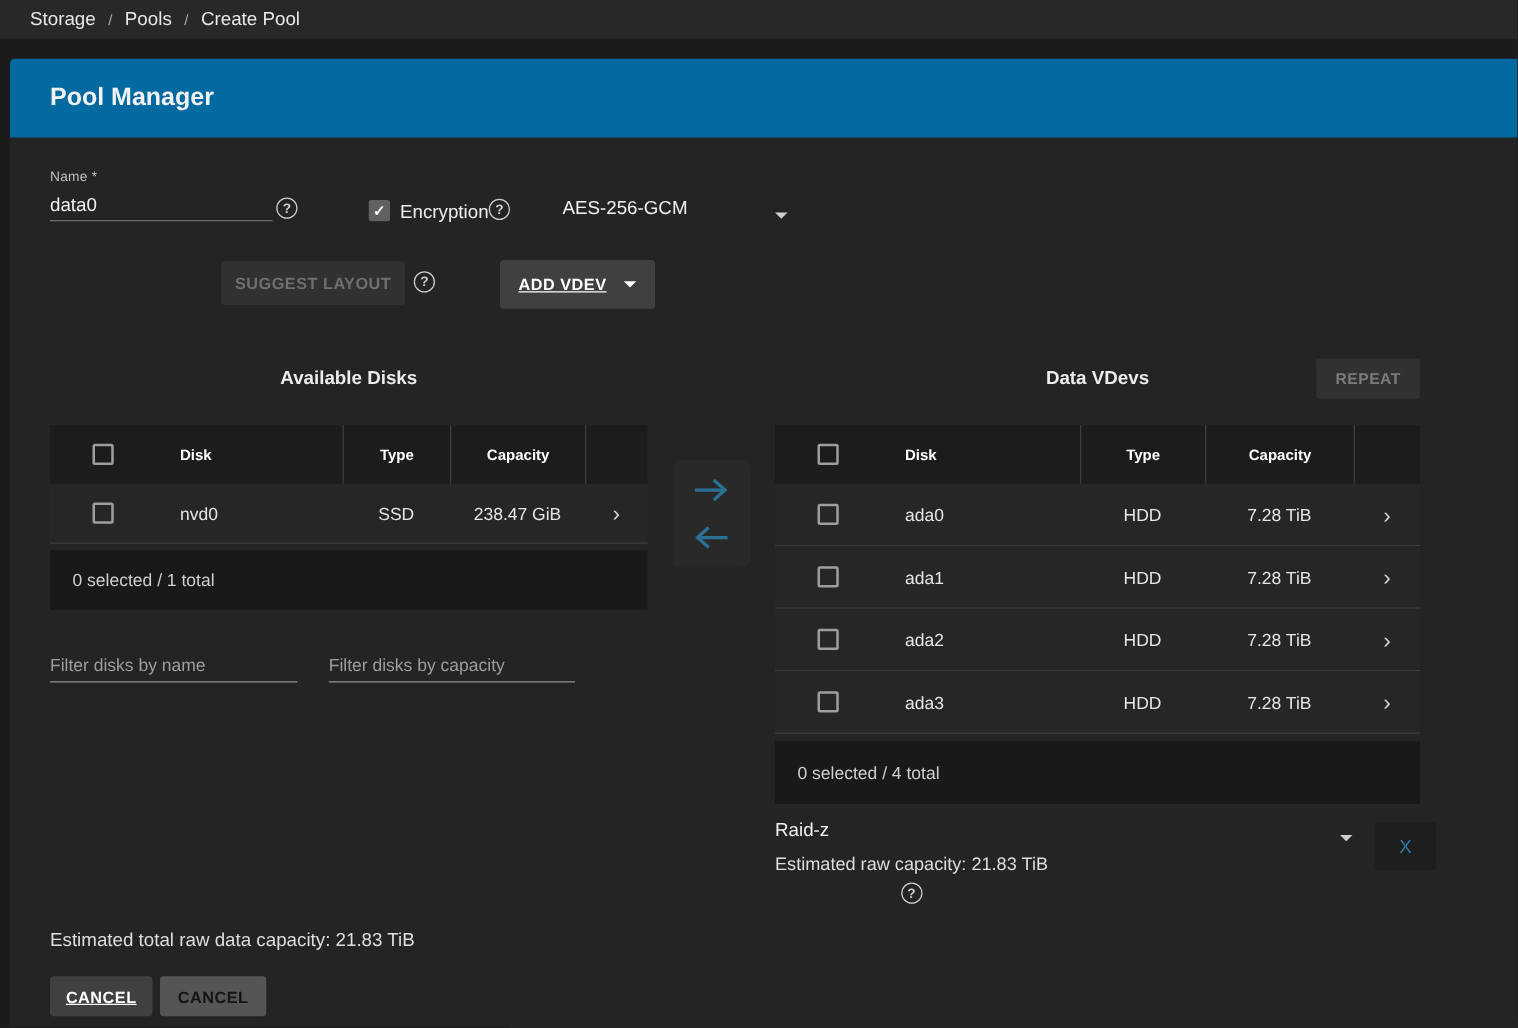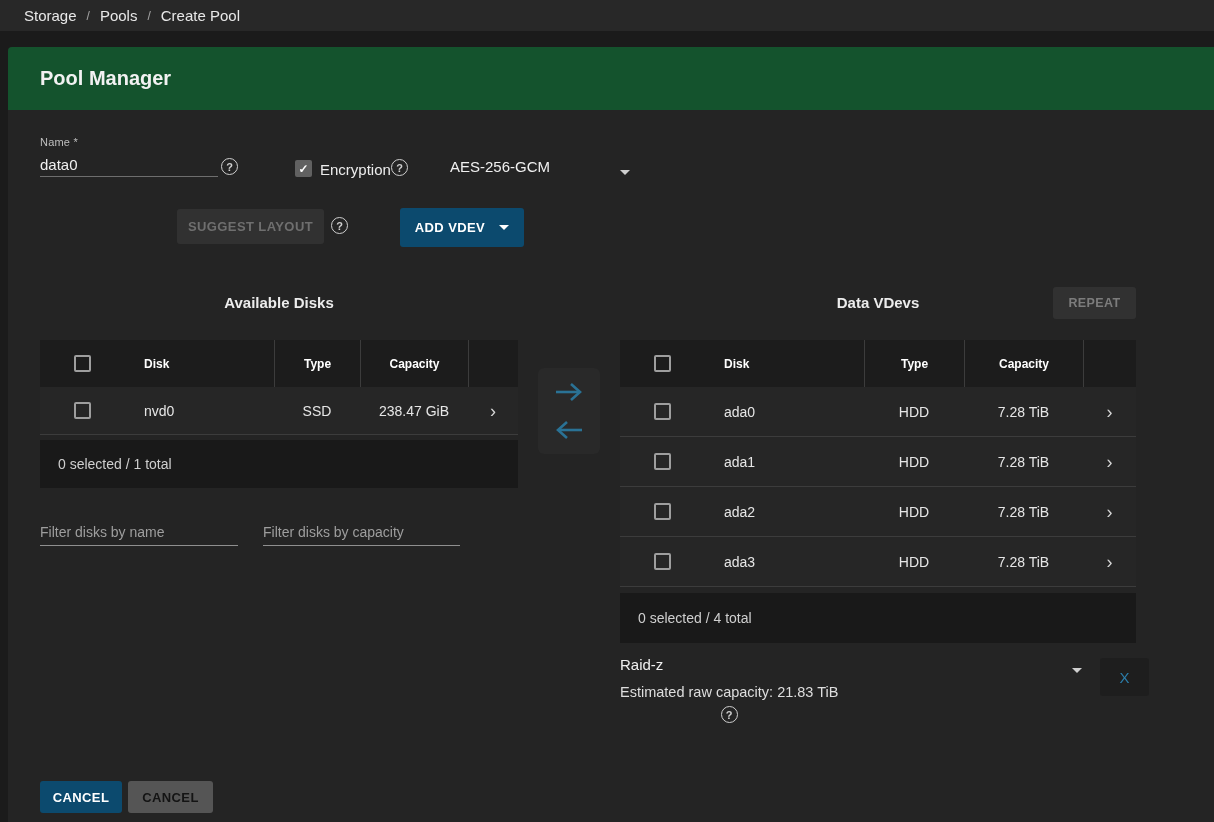--- a/index.html
+++ b/index.html
@@ -11,21 +11,21 @@
   .topbar { position:absolute; left:0; top:0; width:1214px; height:31px;
     background:#282828; display:flex; align-items:center; padding-left:24px; gap:10px; }
   .crumb { color:#e8e8e8; font-size:15px; cursor:pointer; }
   .crumb-sep { color:#a8a8a8; font-size:12px; }
   .crumb-current { color:#e8e8e8; font-size:15px; }
 
   
   .card { position:absolute; left:8px; top:47px; width:1206px; height:775px;
     background:#242424; border-radius:4px 0 0 0; }
   .card-header { position:absolute; left:8px; top:47px; width:1206px; height:63px;
-    background:#14532d; border-radius:4px 0 0 0; display:flex; align-items:center; }
+    background:#0369a1; border-radius:4px 0 0 0; display:flex; align-items:center; }
   .card-title { color:#f2f2f2; font-size:20px; font-weight:600; margin-left:32px; }
 
   .abs { position:absolute; }
   .tiny-label { font-size:11px; color:#bfbfbf; letter-spacing:.2px; }
   .line-input { background:transparent; border:none; border-bottom:1px solid #6e6e6e;
     color:#f0f0f0; font-size:15px; font-family:"Liberation Sans",sans-serif; outline:none; }
   .placeholder-input { background:transparent; border:none; border-bottom:1px solid #8f8f8f;
     color:#e8e8e8; font-size:14px; font-family:"Liberation Sans",sans-serif; outline:none; }
   .placeholder-input::placeholder { color:#9e9e9e; opacity:1; }
 
@@ -41,21 +41,21 @@
   .select { display:flex; align-items:flex-end; justify-content:space-between;
     color:#f0f0f0; font-size:15px; cursor:pointer; }
   .caret { width:0; height:0; border-left:5px solid transparent;
     border-right:5px solid transparent; border-top:5px solid #cfcfcf; }
   .caret.white { border-top-color:#ffffff; }
 
   .btn { display:flex; align-items:center; justify-content:center; border-radius:3px;
     font-size:13px; font-weight:bold; letter-spacing:.4px; cursor:pointer; }
   .btn-default { background:#4b4b4b; color:#161616; }
   .btn-disabled { background:#313131; color:#6f6f6f; cursor:default; }
-  .btn-primary { background:#0c4a6e; color:#ffffff; }
+  .btn-primary { background:#404040; color:#ffffff;text-decoration:underline; }
   .btn-repeat { background:#313131; color:#7c7c7c; font-size:12.5px; }
   .btn-cancel { background:#555555; color:#141414; }
 
   .section-title { color:#ececec; font-size:15px; font-weight:bold; text-align:center; }
 
   
   .dtable { position:absolute; }
   .thead { display:grid; height:47px; background:#1c1c1c; align-items:center; }
   .trow  { display:grid; background:#262626; align-items:center; border-bottom:1px solid #3c3c3c; }
   .cols-left  { grid-template-columns:84px 150px 86px 108px 50px; }
@@ -220,16 +220,17 @@
   <div class="abs select" style="left:620px; top:656px; width:462px;">
     <span>Raid-z</span>
     <span class="caret"></span>
   </div>
   <div class="abs" style="left:620px; top:684px; display:flex; align-items:center; gap:6px;flex-direction:column;">
     <span class="body-text">Estimated raw capacity: 21.83 TiB</span>
     <span class="help-icon">?</span>
   </div>
   <div class="x-btn">X</div>
 
+  <span class="abs body-text" style="left:40px; top:744px; font-size:15px;">Estimated total raw data capacity: 21.83 TiB</span>
   <div class="abs btn btn-primary" style="left:40px; top:781px; width:82px; height:32px;">CANCEL</div>
   <div class="abs btn btn-cancel" style="left:128px; top:781px; width:85px; height:32px;">CANCEL</div>
 
 </div>
 
 </body></html>

